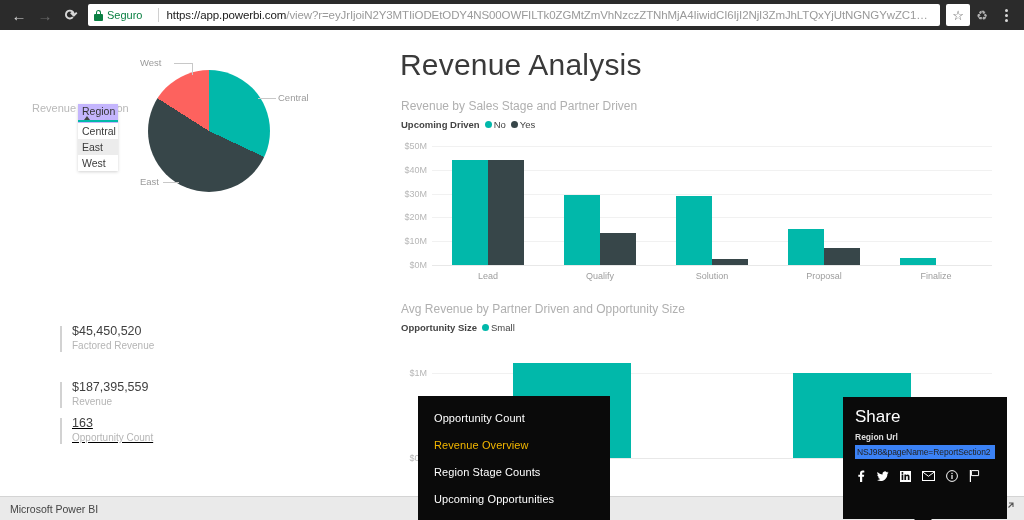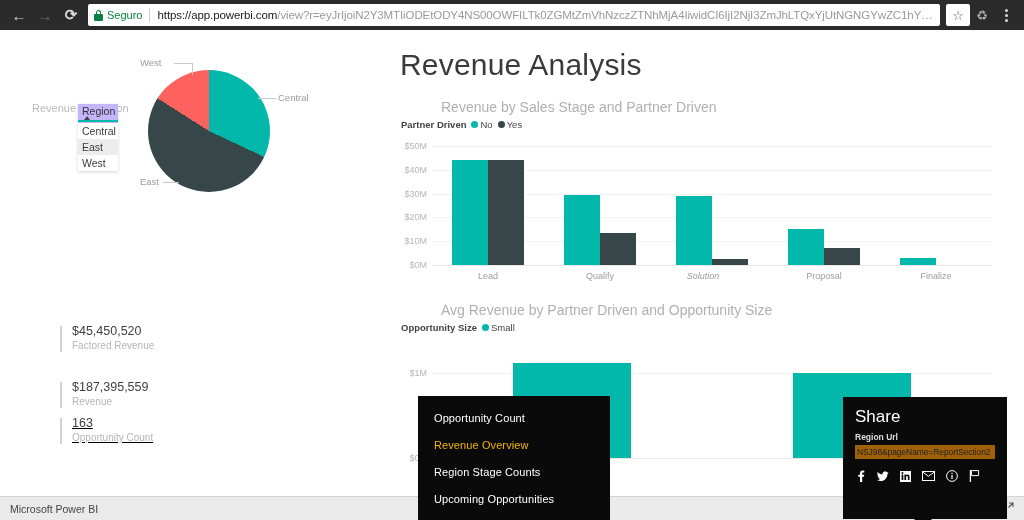--- a/index.html
+++ b/index.html
@@ -25,21 +25,21 @@
     flex: 1; height: 22px; background: #fff; border-radius: 2px;
     display: flex; align-items: center; margin: 0 6px 0 4px;
     padding: 0 6px; overflow: hidden; position: relative;
   }
   .lock-icon { width: 9px; height: 11px; position: relative; flex: none; margin-right: 4px; }
   .lock-body { position: absolute; bottom: 0; left: 0; width: 9px; height: 7px;
     background: #0b8043; border-radius: 1px; }
   .lock-shackle { position: absolute; top: 0; left: 2px; width: 5px; height: 5px;
     border: 1.5px solid #0b8043; border-bottom: none;
     border-radius: 3px 3px 0 0; }
-  .secure-text { color: #0b8043; font-size: 11px; flex: none; margin-right: 7px; }
+  .secure-text { color: #0b8043; font-size: 11px; flex: none; margin-right: 16px; }
   .url-divider { width: 1px; height: 14px; background: #d0d0d0; flex: none; margin-right: 7px; }
   .url-text {
     font-size: 11.5px; color: #9a9a9a; white-space: nowrap;
     overflow: hidden; text-overflow: ellipsis; flex: 1; letter-spacing: -0.1px;
   }
   .url-text .dom { color: #202020; }
   .star-btn {
     width: 24px; height: 22px; display:flex; align-items:center; justify-content:center;
     background:#fff; color:#5a5a5a; font-size: 13px; flex: none; border-radius: 2px;
   }
@@ -97,21 +97,21 @@
   .kpi-value { font-size: 12.5px; color: #3f3f3f; line-height: 14px; }
   .kpi-label { font-size: 10px; color: #b5b5b5; margin-top: 2px; }
 
   
   .report { position: absolute; left: 380px; top: 0; width: 644px; height: 466px; }
   .report-title {
     position: absolute; left: 20px; top: 18px;
     font-size: 30px; font-weight: 300; color: #3a3a3a; letter-spacing: .2px;
   }
   .viz-subtitle {
-    position: absolute; font-size: 14px; color: #b0b0b0; white-space: nowrap; margin-left: 40px;
+    position: absolute; font-size: 12px; color: #b0b0b0; white-space: nowrap;
   }
   .legend { position: absolute; display: flex; align-items: center; gap: 5px; }
   .legend-title { font-size: 9.5px; color: #444; font-weight: bold; }
   .legend-item { display: flex; align-items: center; gap: 2px; }
   .legend-dot { width: 7px; height: 7px; border-radius: 50%; display: block; }
   .legend-text { font-size: 9.5px; color: #444; }
 
   .chart { position: absolute; }
   .y-tick {
     position: absolute; right: 100%; margin-right: 5px;
@@ -137,21 +137,21 @@
   .nav-menu-item.active { color: #f2b600; }
 
   
   .share-panel {
     position: absolute; left: 843px; top: 367px; width: 164px; height: 122px;
     background: #0a0a0a; z-index: 30; padding: 10px 12px;
   }
   .share-title { font-size: 17px; font-weight: 300; color: #fff; line-height: 20px; }
   .share-sub { font-size: 8.5px; font-weight: bold; color: #dcdcdc; margin-top: 5px; }
   .share-url-box {
-    margin-top: 3px; background: #a16207; height: 14px; width: 100%;
+    margin-top: 3px; background: #3b82f6; height: 14px; width: 100%;
     display: flex; align-items: center; padding: 0 2px; overflow: hidden;
   }
   .share-url-text {
     font-size: 8.5px; color: #222; white-space: nowrap; overflow: hidden;
     text-overflow: clip; letter-spacing: -.1px;
   }
   .share-icons { display: flex; align-items: center; gap: 11px; margin-top: 11px; }
   .sicon { color: #fff; display: flex; align-items: center; justify-content: center; }
   .share-arrow {
     position: absolute; left: 71px; top: 100%;
@@ -245,21 +245,21 @@
         <div class="kpi-value">163</div>
         <div class="kpi-label">Opportunity Count</div>
       </div>
     </div>
 
     <div class="report">
       <div class="report-title">Revenue Analysis</div>
 
       <div class="viz-subtitle" style="left:21px; top:69px;">Revenue by Sales Stage and Partner Driven</div>
       <div class="legend" style="left:21px; top:89px;">
-        <span class="legend-title">Partner Driven</span>
+        <span class="legend-title">Upcoming Driven</span>
         <span class="legend-item">
           <span class="legend-dot" style="background:#01b8aa"></span>
           <span class="legend-text">No</span>
         </span>
         <span class="legend-item">
           <span class="legend-dot" style="background:#374649"></span>
           <span class="legend-text">Yes</span>
         </span>
       </div>
       <div class="chart" id="chart1" style="left:52px; top:116px; width:560px; height:119px;">
@@ -276,21 +276,21 @@
           <div class="gridline" style="top: 0px;"></div>
           <div class="y-tick" style="top: 0px;">$50M</div>
           <div class="bar" style="left: 20px; width: 36px; height: 104.72px; background: rgb(1, 184, 170);"></div>
           <div class="bar" style="left: 56px; width: 36px; height: 104.72px; background: rgb(55, 70, 73);"></div>
           <div class="x-tick" style="left: 56px;">Lead</div>
           <div class="bar" style="left: 132px; width: 36px; height: 70.21px; background: rgb(1, 184, 170);"></div>
           <div class="bar" style="left: 168px; width: 36px; height: 32.13px; background: rgb(55, 70, 73);"></div>
           <div class="x-tick" style="left: 168px;">Qualify</div>
           <div class="bar" style="left: 244px; width: 36px; height: 69.02px; background: rgb(1, 184, 170);"></div>
           <div class="bar" style="left: 280px; width: 36px; height: 5.95px; background: rgb(55, 70, 73);"></div>
-          <div class="x-tick" style="left: 271px; font-style: italic;">Solution</div>
+          <div class="x-tick" style="left: 280px;">Solution</div>
           <div class="bar" style="left: 356px; width: 36px; height: 35.7px; background: rgb(1, 184, 170);"></div>
           <div class="bar" style="left: 392px; width: 36px; height: 16.66px; background: rgb(55, 70, 73);"></div>
           <div class="x-tick" style="left: 392px;">Proposal</div>
           <div class="bar" style="left: 468px; width: 36px; height: 7.14px; background: rgb(1, 184, 170);"></div>
           <div class="x-tick" style="left: 504px;">Finalize</div>
         </div>
 
       <div class="viz-subtitle" style="left:21px; top:272px;">Avg Revenue by Partner Driven and Opportunity Size</div>
       <div class="legend" style="left:21px; top:292px;">
         <span class="legend-title">Opportunity Size</span>

